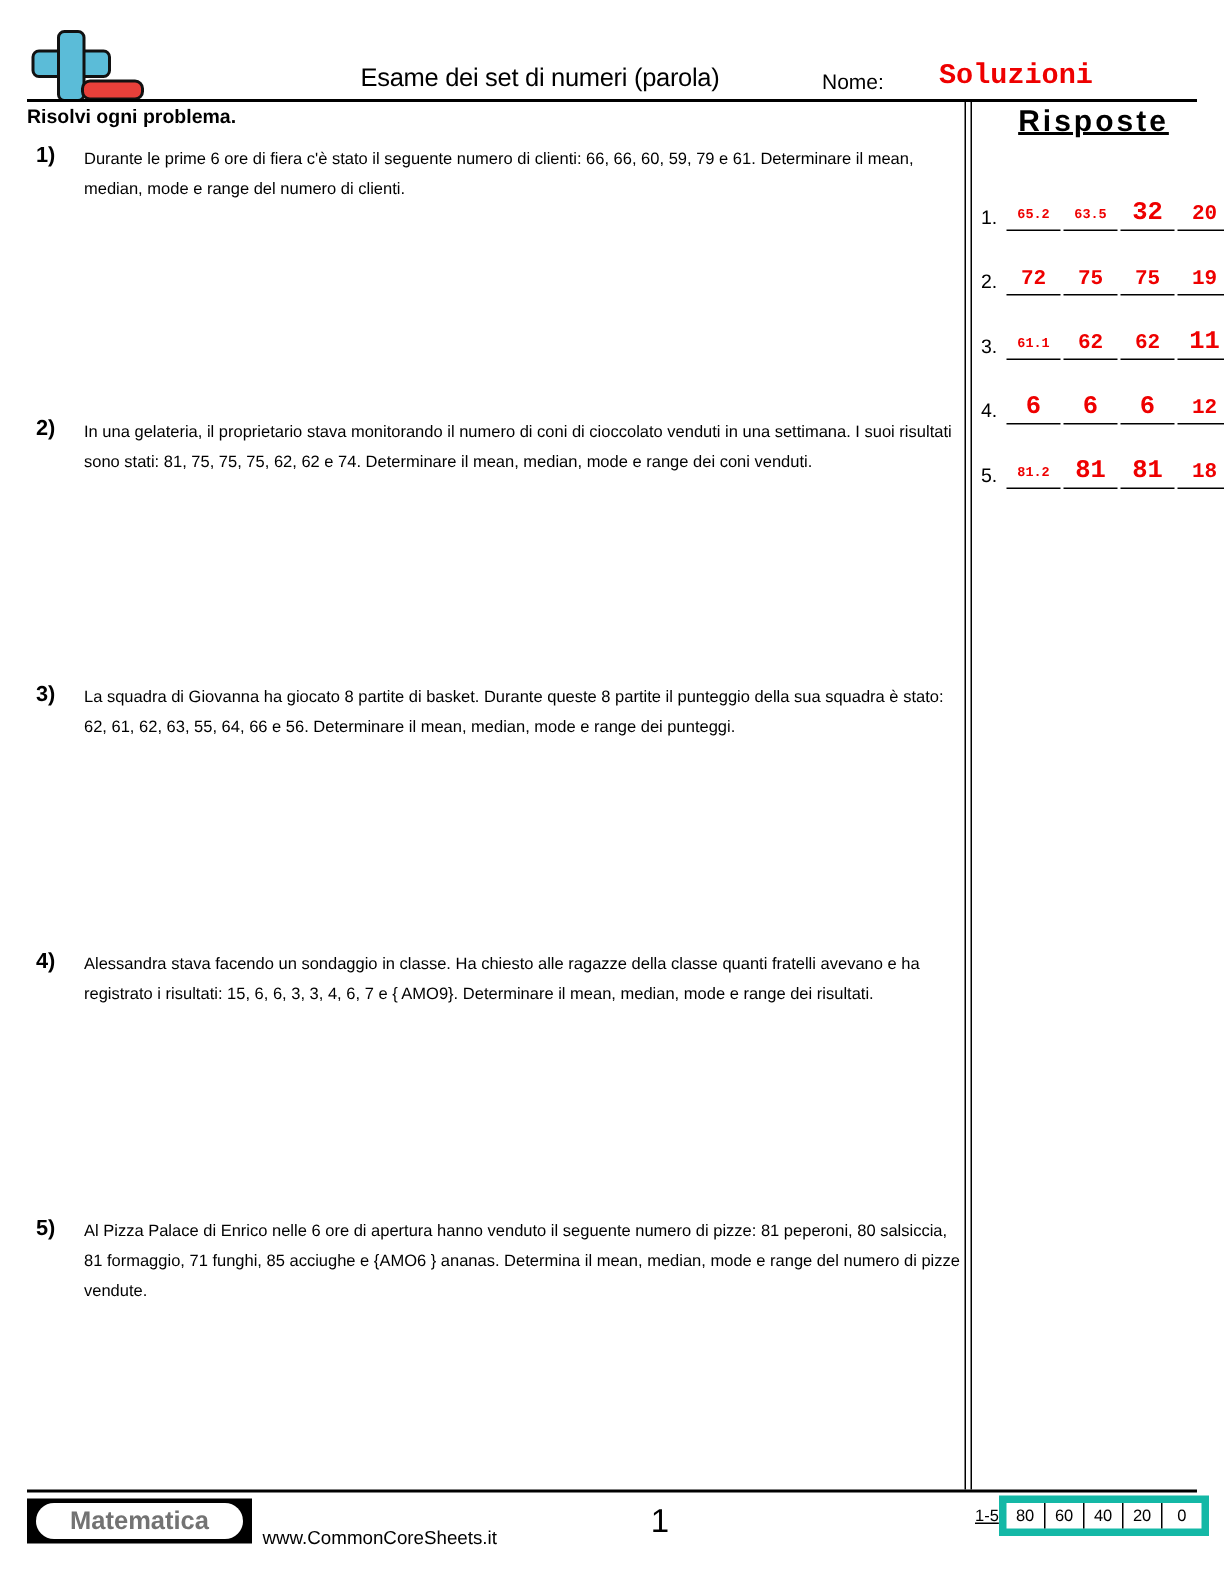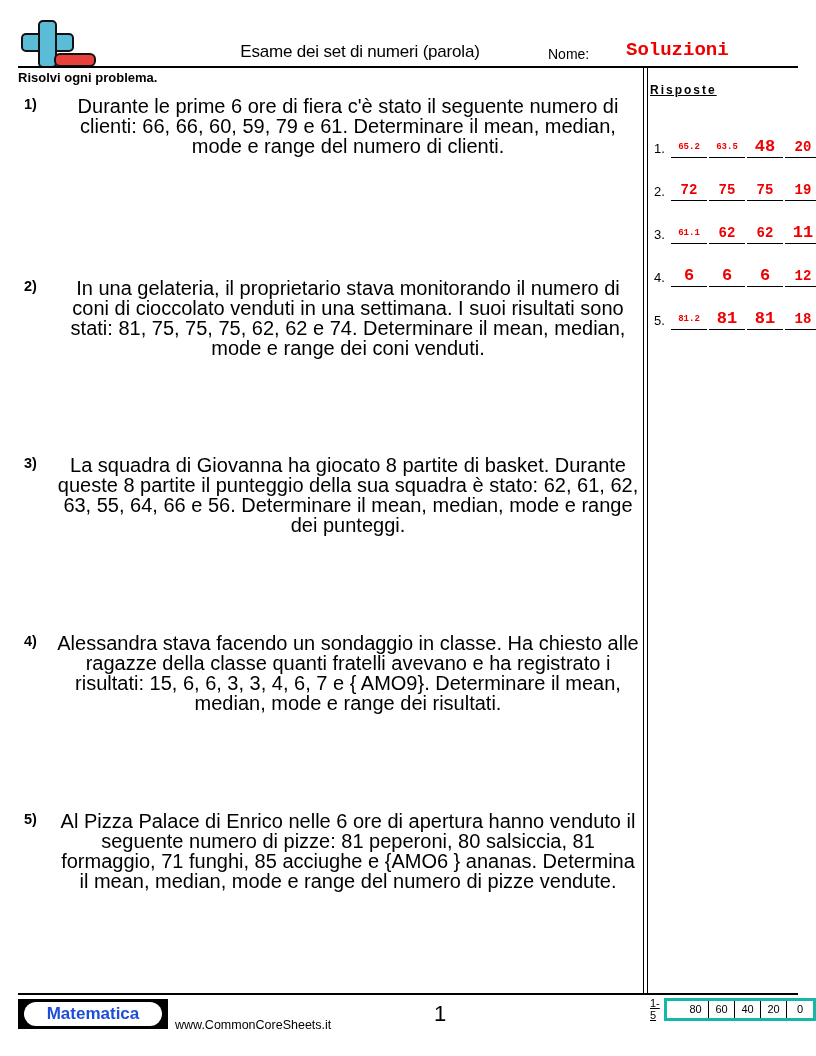--- a/index.html
+++ b/index.html
@@ -134,38 +134,39 @@
     width: 622px;
   }
   .problem .num {
     position: absolute;
     left: 6px;
     top: 0;
     font-size: 14.5px;
     font-weight: bold;
   }
   .problem .body {
-    font-size: 20px;
+    font-size: 11px;
     line-height: 20px;
-    text-align: center;
+    text-align: left;
   }
 
   
   .answers {
     position: absolute;
     left: 650px;
     top: 68px;
     width: 166px;
   }
   .answers-title {
-    font-size: 12px;
+    text-align: center;
+    font-size: 20px;
     font-weight: bold;
     letter-spacing: 2px;
     text-decoration: underline;
-    padding-top: 15px;
+    padding-top: 2px;
     padding-right: 8px;
   }
   .answer-row {
     position: relative;
     height: 43px;
     display: flex;
     align-items: flex-end;
     padding-left: 4px;
   }
   .answer-row .idx {
@@ -216,21 +217,21 @@
     background: #000;
     display: flex;
     align-items: center;
     justify-content: center;
   }
   .brand-inner {
     width: 138px;
     height: 24px;
     background: #fff;
     border-radius: 12px;
-    color: #1d4ed8;
+    color: #737373;
     font-size: 17px;
     font-weight: bold;
     display: flex;
     align-items: center;
     justify-content: center;
   }
   .site {
     position: absolute;
     left: 175px;
     top: 25px;
@@ -251,22 +252,21 @@
     display: flex;
     align-items: center;
   }
   .scale .range {
     font-size: 11px;
     margin-right: 0;
     text-decoration: underline;
   }
   .scale .boxes {
     display: flex;
-    border: 3px solid #14b8a6;
-    padding-left: 16px;
+    border: 5px solid #14b8a6;
   }
   .scale .boxes .cell {
     width: 26px;
     height: 17px;
     border-right: 1px solid #000;
     font-size: 11px;
     display: flex;
     align-items: center;
     justify-content: center;
     box-sizing: border-box;
@@ -317,21 +317,21 @@
     </div>
   </div>
 
   <div class="answers">
     <div class="answers-title">Risposte</div>
 
     <div class="answer-row" style="margin-top:18px;">
       <div class="idx">1.</div>
       <div class="slot small">65.2</div>
       <div class="slot small">63.5</div>
-      <div class="slot big">48</div>
+      <div class="slot big">32</div>
       <div class="slot mid">20</div>
     </div>
 
     <div class="answer-row">
       <div class="idx">2.</div>
       <div class="slot mid">72</div>
       <div class="slot mid">75</div>
       <div class="slot mid">75</div>
       <div class="slot mid">19</div>
     </div>

